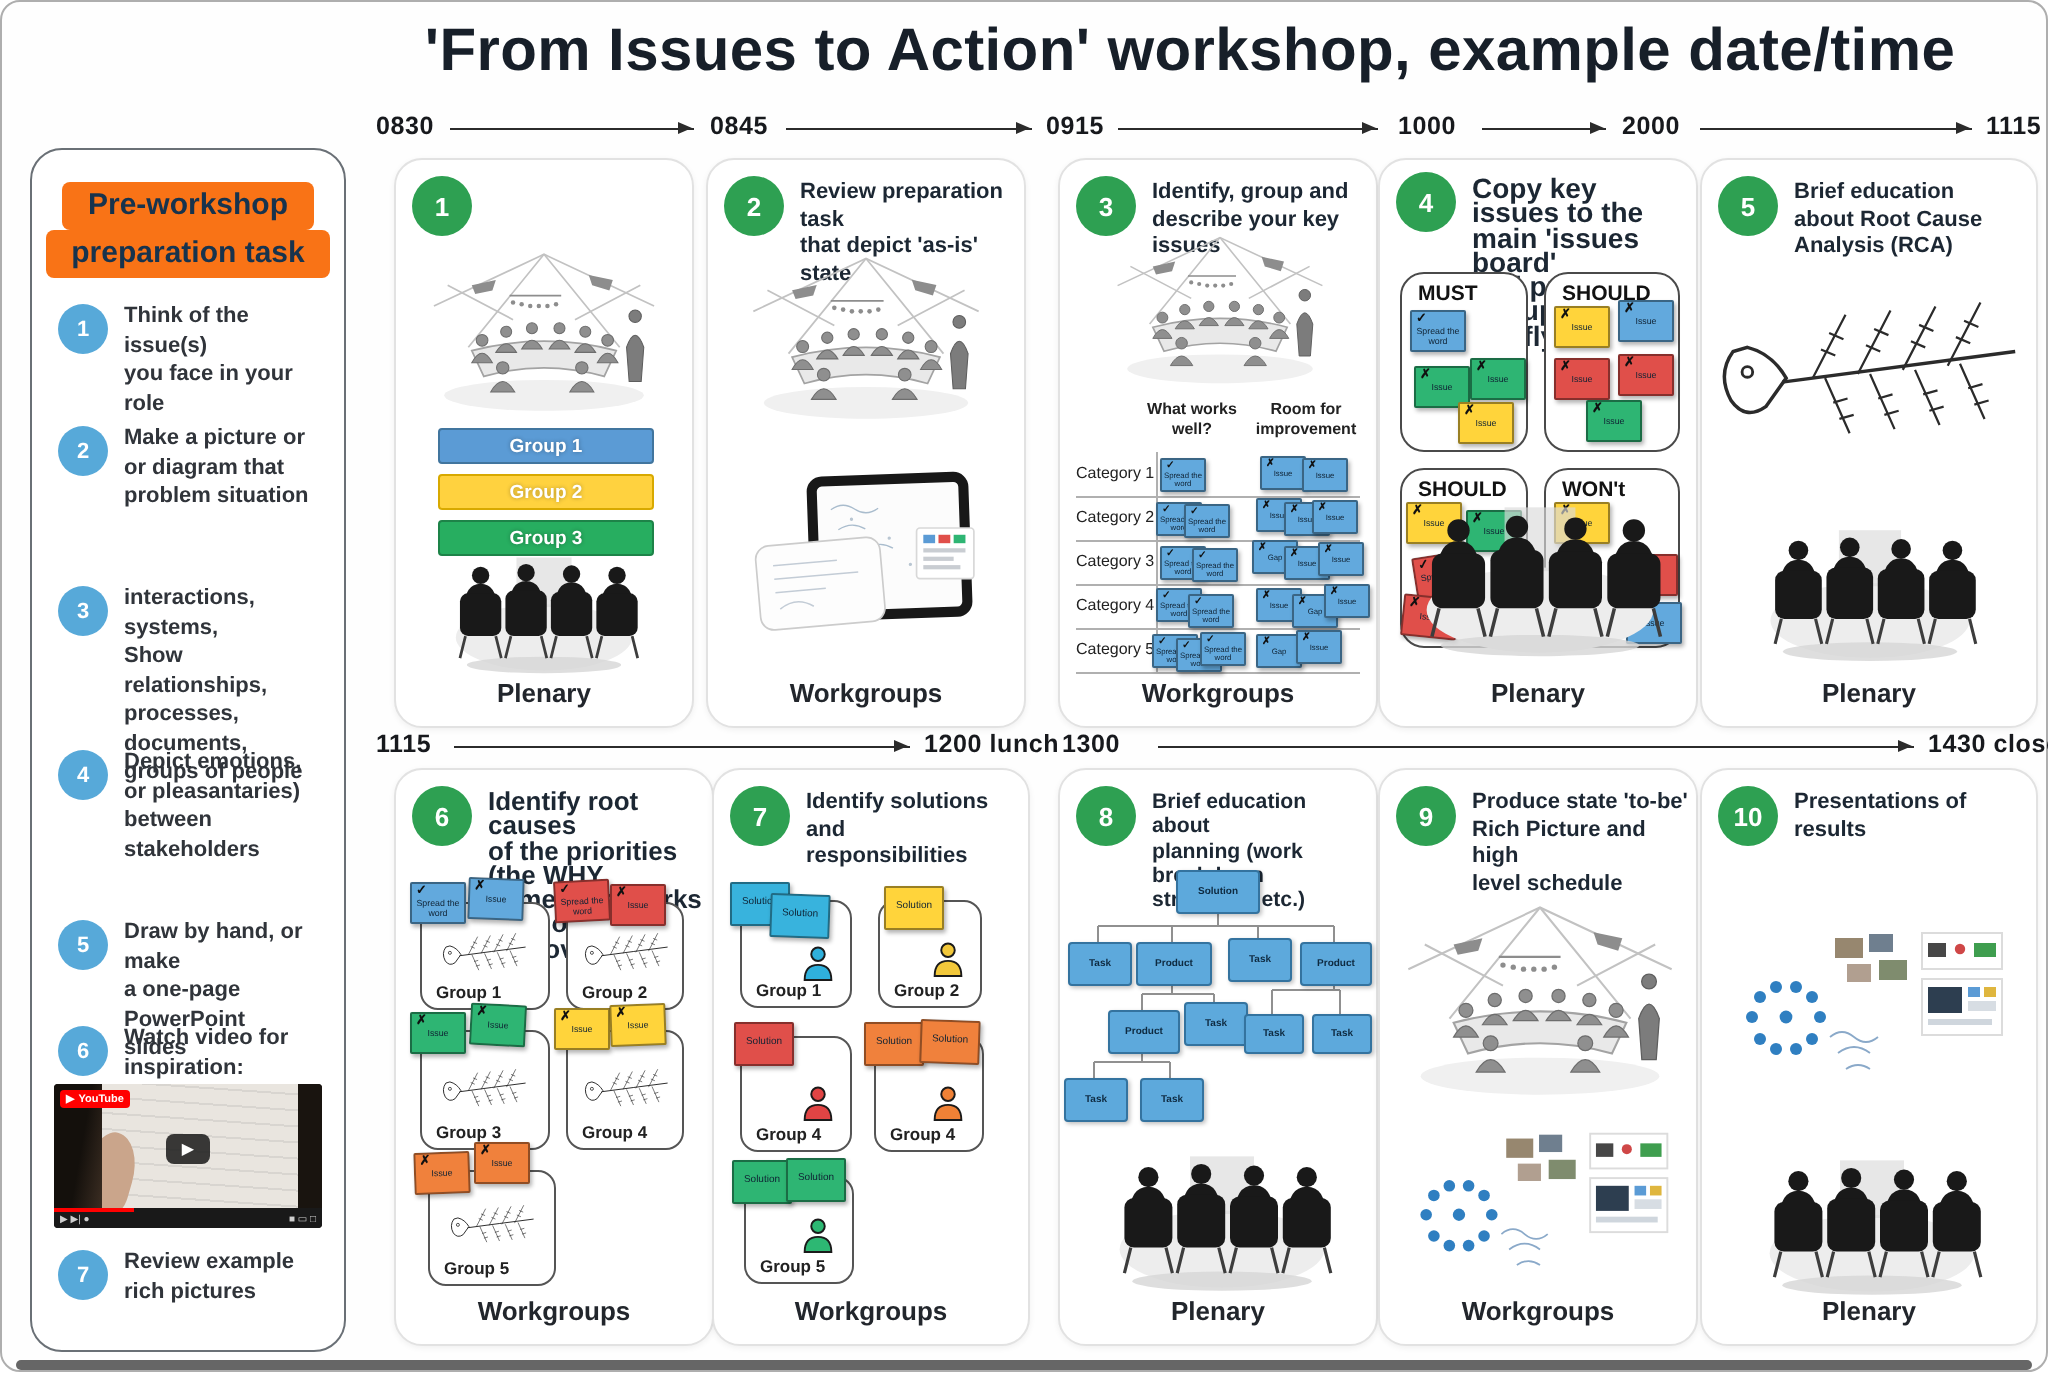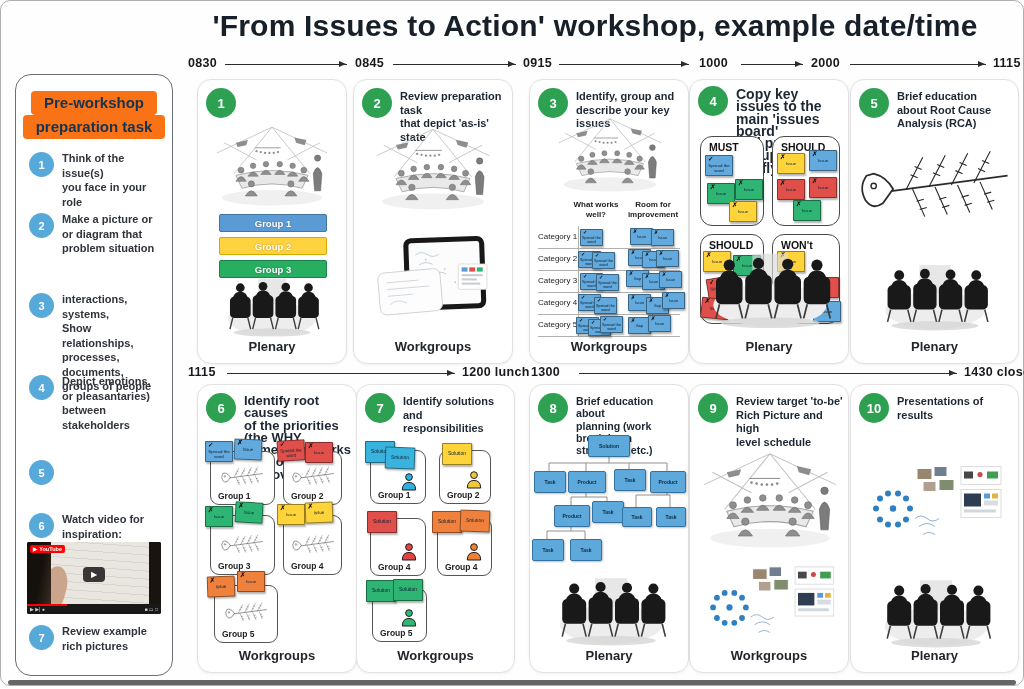--- a/index.html
+++ b/index.html
@@ -277,20 +277,25 @@
     <div class="sitem" style="top:299px">
       <div class="snum">4</div>
       <div class="stext">
           <span>Depict emotions,</span>
           <span>or pleasantaries)</span>
           <span>between stakeholders</span>
         </div>
     </div>
     <div class="sitem" style="top:384px">
       <div class="snum">5</div>
+      <div class="stext">
+          <span>Draw by hand, or make</span>
+          <span>a one-page PowerPoint</span>
+          <span>slides</span>
+        </div>
     </div>
     <div class="sitem" style="top:437px">
       <div class="snum">6</div>
       <div class="stext">
           <span>Watch video for</span>
           <span>inspiration:</span>
         </div>
     </div>
     <div class="vid">
       <div class="vid-screen"></div>
@@ -794,21 +799,21 @@
     <svg class="abs aud" viewBox="0 0 140 90" style="left:22px;top:190px;width:118px;height:72px">
         <use href="#aud"></use>
       </svg>
     <div class="mode">Plenary</div>
   </div>
 
   <div class="card" style="left:688px;top:383px;width:158px;height:287px">
     <div class="chead">
         <div class="cnum">9</div>
       <div class="ctitle">
-          <span>Review target 'to-be'</span>
+          <span>Produce state 'to-be'</span>
           <span>Rich Picture and high</span>
           <span>level schedule</span>
         </div>
       </div>
     <svg class="abs" viewBox="0 0 140 100" style="left:8px;top:60px;width:144px;height:108px">
         <use href="#mtg"></use>
       </svg>
     <svg class="abs" viewBox="0 0 140 85" style="left:10px;top:178px;width:140px;height:82px">
         <use href="#col"></use>
       </svg>

